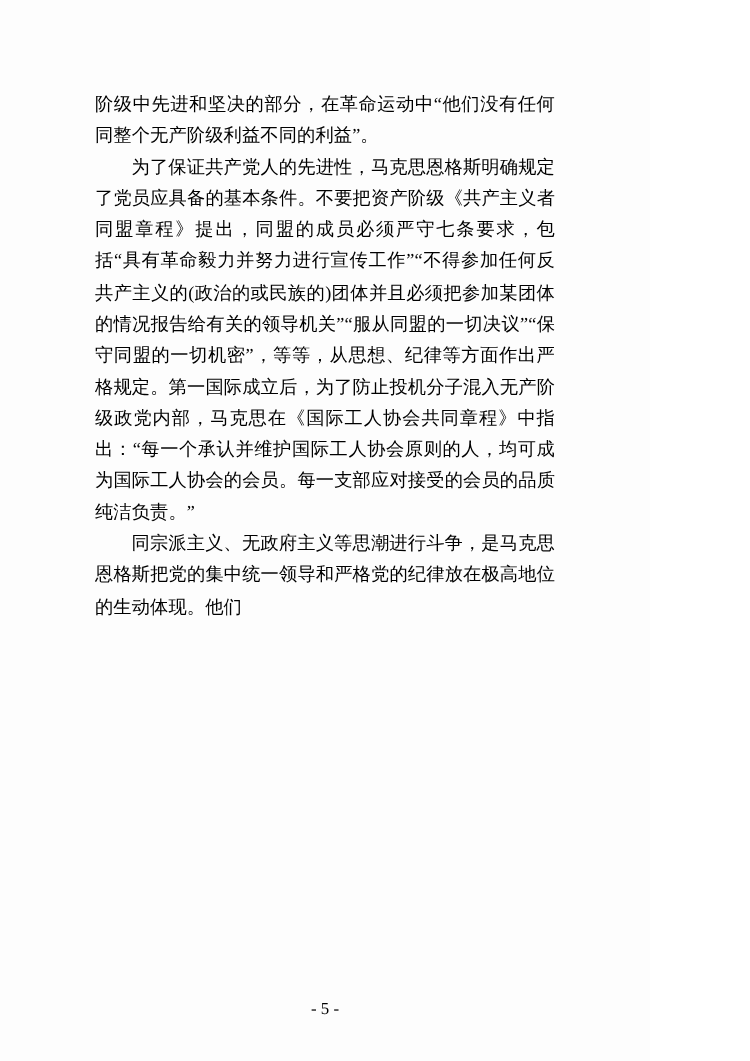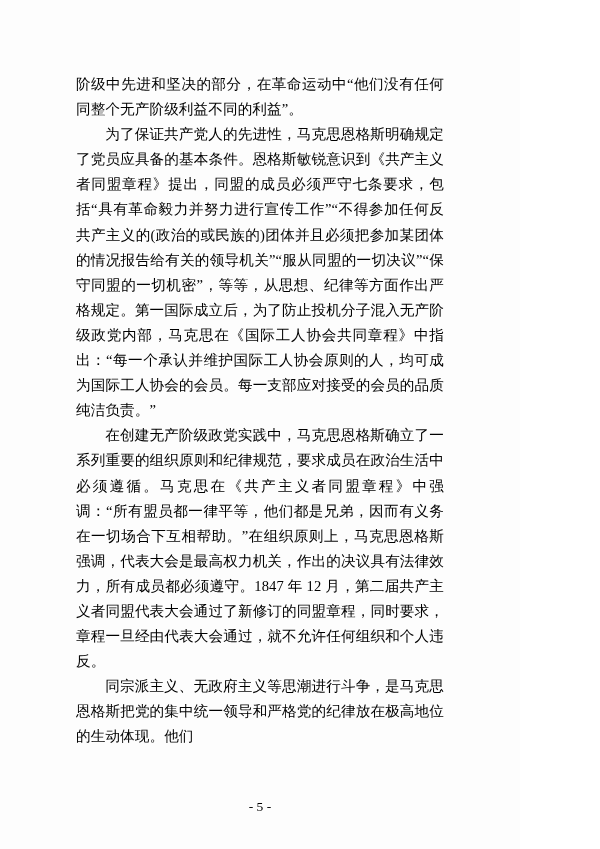--- a/index.html
+++ b/index.html
@@ -46,18 +46,17 @@
     font-family: "Liberation Serif", "DejaVu Serif", serif;
     color: #000;
   }
 </style>
 </head>
 <body>
 
 <div class="page">
   <div class="body-text">
     <p class="no-indent">阶级中先进和坚决的部分，在革命运动中“他们没有任何同整个无产阶级利益不同的利益”。</p>
-    <p>为了保证共产党人的先进性，马克思恩格斯明确规定了党员应具备的基本条件。恩格斯敏锐意识到《共产主义者同盟章程》提出，同盟的成员必须严守七条要求，包括“具有革命毅力并努力进行宣传工作”“不得参加任何反共产主义的(政治的或民族的)团体并且必须把参加某团体的情况报告给有关的领导机关”“服从同盟的一切决议”“保守同盟的一切机密”，等等，从思想、纪律等方面作出严格规定。第一国际成立后，为了防止投机分子混入无产阶级政党内部，马克思在《国际工人协会共同章程》中指出：“每一个承认并维护国际工人协会原则的人，均可成为国际工人协会的会员。每一支部应对接受的会员的品质纯洁负责。”</p>
-    <p>在创建无产阶级政党实践中，马克思恩格斯确立了一系列重要的组织原则和纪律规范，要求成员在政治生活中必须遵循。马克思在《共产主义者同盟章程》中强调：“所有盟员都一律平等，他们都是兄弟，因而有义务在一切场合下互相帮助。”在组织原则上，马克思恩格斯强调，代表大会是最高权力机关，作出的决议具有法律效力，所有成员都必须遵守。1847 年 12 月，第二届共产主义者同盟代表大会通过了新修订的同盟章程，同时要求，章程一旦经由代表大会通过，就不允许任何组织和个人违反。</p>
+    <p>为了保证共产党人的先进性，马克思恩格斯明确规定了党员应具备的基本条件。不要把资产阶级《共产主义者同盟章程》提出，同盟的成员必须严守七条要求，包括“具有革命毅力并努力进行宣传工作”“不得参加任何反共产主义的(政治的或民族的)团体并且必须把参加某团体的情况报告给有关的领导机关”“服从同盟的一切决议”“保守同盟的一切机密”，等等，从思想、纪律等方面作出严格规定。第一国际成立后，为了防止投机分子混入无产阶级政党内部，马克思在《国际工人协会共同章程》中指出：“每一个承认并维护国际工人协会原则的人，均可成为国际工人协会的会员。每一支部应对接受的会员的品质纯洁负责。”</p>
     <p>同宗派主义、无政府主义等思潮进行斗争，是马克思恩格斯把党的集中统一领导和严格党的纪律放在极高地位的生动体现。他们</p>
   </div>
   <div class="footer">- 5 -</div>
 </div>
 
 </body></html>

